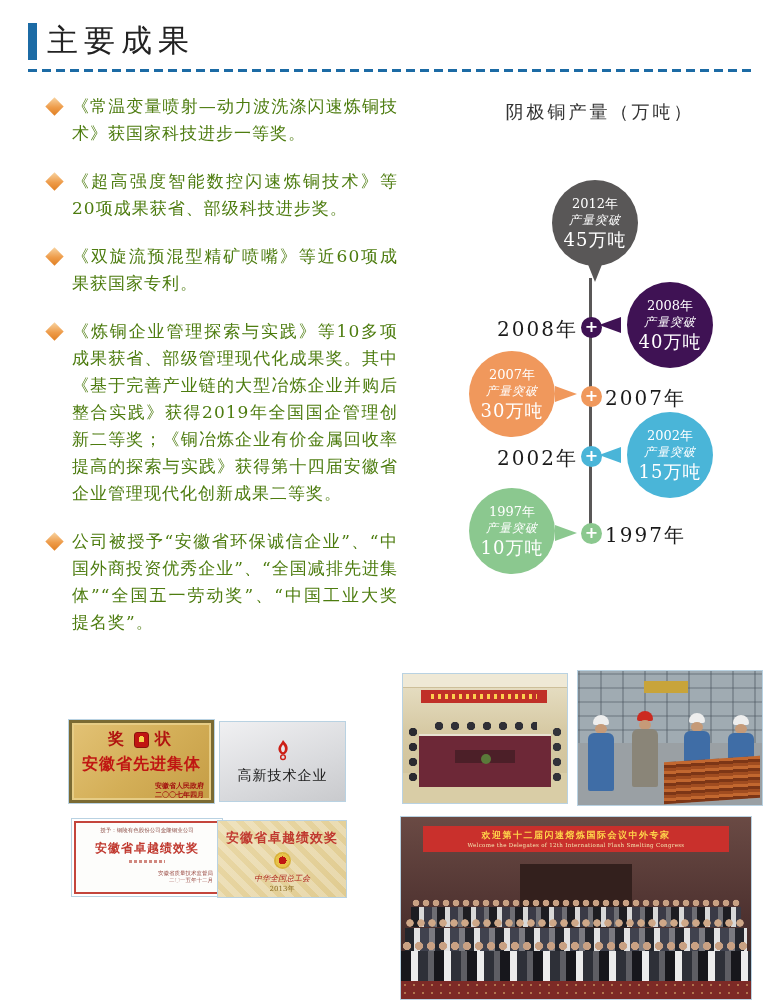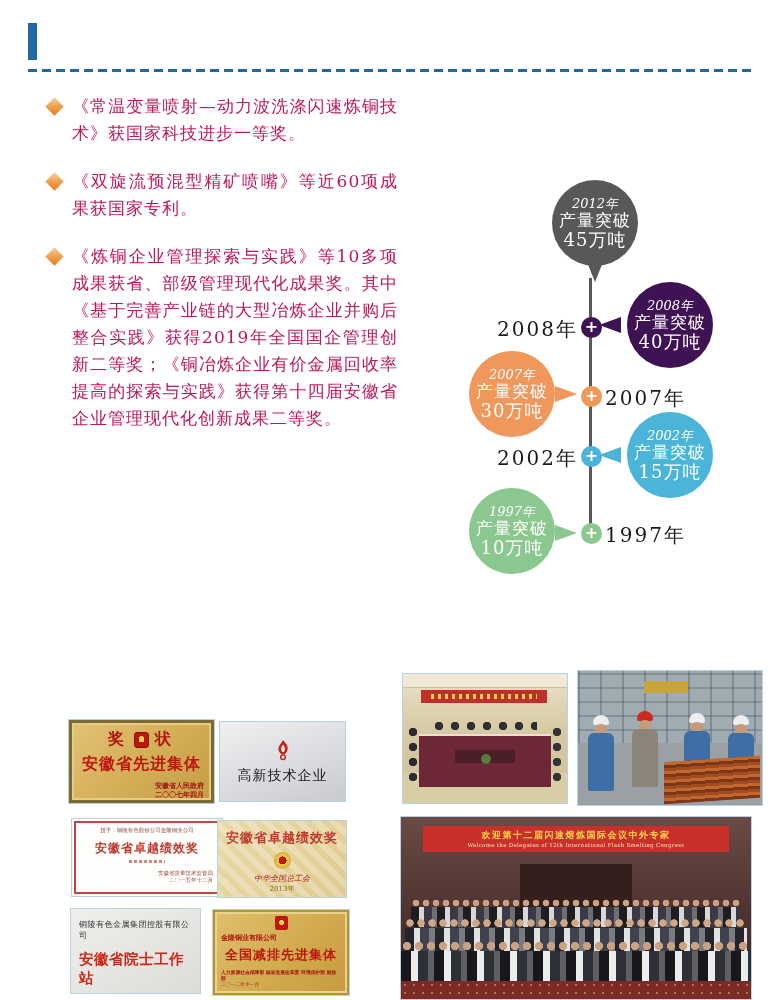--- a/index.html
+++ b/index.html
@@ -12,31 +12,31 @@
   .hdr-title { position:absolute; left:47px; top:20px; font-size:31px; color:#222; letter-spacing:6px; font-weight:500; }
   .hdr-dash { position:absolute; left:28px; top:69px; width:725px; height:3px;
     background:repeating-linear-gradient(90deg,#1c6ba5 0 9px,transparent 9px 14px); }
 
   
   .ach-list { position:absolute; left:48px; top:93px; width:350px; }
   .ach-item { display:flex; margin-bottom:21px; }
   .diamond { flex:0 0 13px; width:13px; height:13px; margin:7px 11px 0 0;
     background:linear-gradient(135deg,#f8d3a0 0%,#ee9c4a 55%,#e07f22 100%);
     transform:rotate(45deg); }
-  .ach-text { font-size:17px; line-height:27px; color:#be185d; letter-spacing:1px; text-align:justify; }
+  .ach-text { font-size:17px; line-height:27px; color:#4d7c0f; letter-spacing:1px; text-align:justify; }
 
   
   .timeline { position:absolute; left:400px; top:90px; width:375px; height:500px; }
   .tl-title { position:absolute; left:30px; top:10px; width:340px; text-align:center;
     font-size:18px; color:#333; letter-spacing:3px; }
   .tl-line { position:absolute; left:189px; top:188px; width:3px; height:256px; background:#595757; }
   .bubble { position:absolute; width:86px; height:86px; border-radius:50%; color:#fff;
     display:flex; flex-direction:column; align-items:center; justify-content:center; text-align:center; }
-  .bubble .b-year { font-size:13px; line-height:17px;font-style:italic; }
-  .bubble .b-label { font-size:17px; line-height:17px; letter-spacing:1px; }
+  .bubble .b-year { font-size:13px; line-height:17px; }
+  .bubble .b-label { font-size:12px; line-height:17px; letter-spacing:1px;font-style:italic; }
   .bubble .b-value { font-size:18px; line-height:22px; letter-spacing:1px; }
   .bg-gray { background:#595757; } .bg-purple { background:#3f1254; }
   .bg-orange { background:#f0985c; } .bg-blue { background:#4ab5d8; } .bg-green { background:#8bc88f; }
   .tail { position:absolute; width:0; height:0; }
   .tail-down  { border-left:8px solid transparent; border-right:8px solid transparent; border-top:20px solid #595757; left:187px; top:172px; }
   .tail-left-purple { border-top:8px solid transparent; border-bottom:8px solid transparent; border-right:22px solid #3f1254; left:199px; top:227px; }
   .tail-right-orange { border-top:8px solid transparent; border-bottom:8px solid transparent; border-left:22px solid #f0985c; left:155px; top:296px; }
   .tail-left-blue { border-top:8px solid transparent; border-bottom:8px solid transparent; border-right:22px solid #4ab5d8; left:199px; top:357px; }
   .tail-right-green { border-top:8px solid transparent; border-bottom:8px solid transparent; border-left:22px solid #8bc88f; left:155px; top:435px; }
   .node { position:absolute; width:21px; height:21px; border-radius:50%; color:#fff; }
@@ -139,38 +139,48 @@
          background-image:repeating-linear-gradient(90deg,#17171c 0 10px,#ececec 10px 17px,#2e3038 17px 27px,#5e5e64 27px 33px); }
   .p-group .carpet { position:absolute; left:0; right:0; bottom:0; height:18px; background:#7d2a26;
          background-image:radial-gradient(circle at 4px 4px,rgba(230,190,120,.5) 1px,transparent 1.5px); background-size:9px 8px; }
 </style>
 </head>
 <body>
 
 <div class="page">
 
   <div class="hdr-bar"></div>
+  <div class="hdr-title">主要成果</div>
   <div class="hdr-dash"></div>
 
   <div class="ach-list">
     <div class="ach-item">
       <span class="diamond"></span>
       <span class="ach-text">《常温变量喷射—动力波洗涤闪速炼铜技术》获国家科技进步一等奖。</span>
     </div>
     <div class="ach-item">
       <span class="diamond"></span>
+      <span class="ach-text">《超高强度智能数控闪速炼铜技术》等20项成果获省、部级科技进步奖。</span>
+    </div>
+    <div class="ach-item">
+      <span class="diamond"></span>
       <span class="ach-text">《双旋流预混型精矿喷嘴》等近60项成果获国家专利。</span>
     </div>
     <div class="ach-item">
       <span class="diamond"></span>
       <span class="ach-text">《炼铜企业管理探索与实践》等10多项成果获省、部级管理现代化成果奖。其中《基于完善产业链的大型冶炼企业并购后整合实践》获得2019年全国国企管理创新二等奖；《铜冶炼企业有价金属回收率提高的探索与实践》获得第十四届安徽省企业管理现代化创新成果二等奖。</span>
     </div>
+    <div class="ach-item">
+      <span class="diamond"></span>
+      <span class="ach-text">公司被授予“安徽省环保诚信企业”、“中国外商投资优秀企业”、“全国减排先进集体”“全国五一劳动奖”、“中国工业大奖提名奖”。</span>
+    </div>
   </div>
 
   <div class="timeline">
+    <div class="tl-title">阴极铜产量（万吨）</div>
     <div class="tl-line"></div>
 
     <div class="bubble bg-gray" style="left:152px; top:90px;">
       <div class="b-year">2012年</div>
       <div class="b-label">产量突破</div>
       <div class="b-value">45万吨</div>
     </div>
     <div class="tail tail-down"></div>
 
     <div class="yr-label yr-right" style="top:226px;">2008年</div>
@@ -242,33 +252,21 @@
     </div>
   </div>
 
   <div class="cert c4">
     <div class="c4-title">安徽省卓越绩效奖</div>
     <div class="c4-emblem"></div>
     <div class="c4-foot1">中华全国总工会</div>
     <div class="c4-foot2">2013年</div>
   </div>
 
-  <div class="cert c5">
-    <div class="c5-head">铜陵有色金属集团控股有限公司</div>
-    <div class="c5-title">安徽省院士工作站</div>
-
-  </div>
-
-  <div class="cert c6">
-    <div class="c6-emblem"></div>
-    <div class="c6-head">金隆铜业有限公司</div>
-    <div class="c6-title">全国减排先进集体</div>
-    <div class="c6-foot1">人力资源社会保障部 国家发展改革委 环境保护部 财政部</div>
-    <div class="c6-foot2">二〇一二年十一月</div>
-  </div>
+
 
   <div class="photo p-meet">
     <div class="ceiling"></div>
     <div class="banner">
       <div class="banner-text"></div>
     </div>
     <div class="floor"></div>
     <div class="table"></div>
     <div class="table-well"></div>
     <div class="plant"></div>

